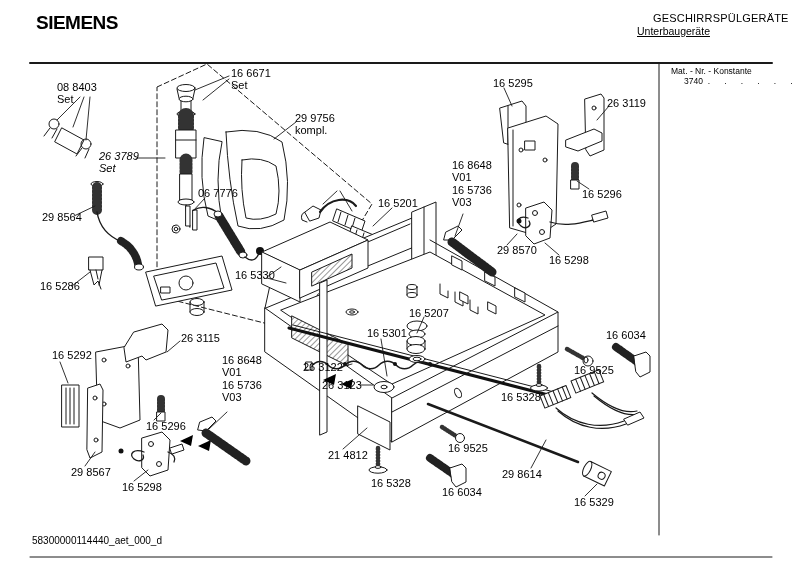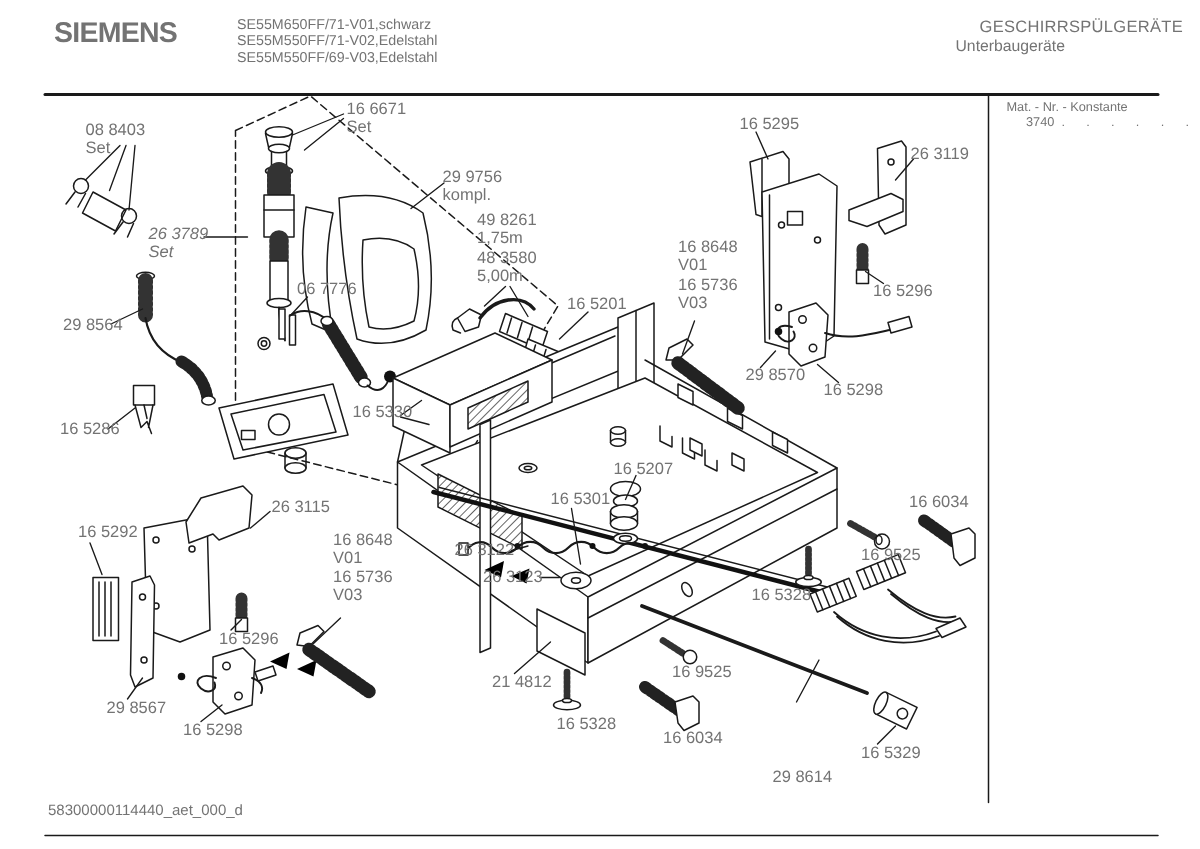--- a/index.html
+++ b/index.html
@@ -1,38 +1,35 @@
 <!DOCTYPE html>
 <html><head>
 <meta charset="utf-8">
 <style>
   html,body{margin:0;padding:0;background:#fff;}
   .page{position:relative;width:800px;height:566px;background:#ffffff;overflow:hidden;
-        font-family:"Liberation Sans",sans-serif;color:#737373;}
+        font-family:"Liberation Sans",sans-serif;color:#000000;}
   .abs{position:absolute;}
   .brand{left:36px;top:12px;font-size:19px;font-weight:800;letter-spacing:-0.5px;}
   .models{left:158px;top:11px;font-size:9.5px;line-height:11px;white-space:pre;}
   .category{left:637px;top:12px;font-size:11px;letter-spacing:0.2px;margin-left:16px;}
-  .subcategory{left:637px;top:25px;font-size:10.5px;}
+  .subcategory{left:637px;top:25px;font-size:10.5px;text-decoration:underline;}
   .info-title{left:671px;top:66px;font-size:8.5px;}
   .info-value{left:684px;top:76px;font-size:8.5px;white-space:pre;}
   .doc-number{left:32px;top:535px;font-size:10px;}
   .part-label{position:absolute;white-space:pre;font-size:11px;line-height:12.3px;
               font-family:"Liberation Sans",sans-serif;}
   svg{position:absolute;left:0;top:0;}
 </style>
 </head>
 <body>
 
 <div class="page">
 
   <div class="abs brand">SIEMENS</div>
-  <div class="abs models"><span>SE55M650FF/71-V01,schwarz</span>
-<span>SE55M550FF/71-V02,Edelstahl</span>
-<span>SE55M550FF/69-V03,Edelstahl</span></div>
   <div class="abs category">GESCHIRRSPÜLGERÄTE</div>
   <div class="abs subcategory">Unterbaugeräte</div>
 
   <div class="abs info-title">Mat. - Nr. - Konstante</div>
   <div class="abs info-value">3740  .      .      .      .      .      .</div>
 
   <div class="abs doc-number">58300000114440_aet_000_d</div>
 
   <svg width="800" height="566" viewBox="0 0 800 566" stroke="#1a1a1a" fill="none" stroke-width="1" stroke-linecap="round" stroke-linejoin="round">
     <defs>
@@ -327,24 +324,20 @@
     </g>
   </svg>
 
   <div class="abs" style="left:0;top:0;width:800px;height:566px;pointer-events:none;">
       <div class="part-label" style="left: 57px; top: 81px;">08 8403
 Set</div>
       <div class="part-label" style="left: 231px; top: 67px;">16 6671
 Set</div>
       <div class="part-label" style="left: 295px; top: 112px;">29 9756
 kompl.</div>
-      <div class="part-label" style="left: 318px; top: 141px;">49 8261
-1,75m
-48 3580
-5,00m</div>
       <div class="part-label" style="left: 99px; top: 150px; font-style: italic;">26 3789
 Set</div>
       <div class="part-label" style="left: 198px; top: 187px;">06 7776</div>
       <div class="part-label" style="left: 378px; top: 197px;">16 5201</div>
       <div class="part-label" style="left: 42px; top: 211px;">29 8564</div>
       <div class="part-label" style="left: 40px; top: 280px;">16 5286</div>
       <div class="part-label" style="left: 493px; top: 77px;">16 5295</div>
       <div class="part-label" style="left: 607px; top: 97px;">26 3119</div>
       <div class="part-label" style="left: 452px; top: 159px;">16 8648
 V01
@@ -367,17 +360,17 @@
       <div class="part-label" style="left: 367px; top: 327px;">16 5301</div>
       <div class="part-label" style="left: 303px; top: 361px;">26 3122</div>
       <div class="part-label" style="left: 322px; top: 379px;">26 3123</div>
       <div class="part-label" style="left: 328px; top: 449px;">21 4812</div>
       <div class="part-label" style="left: 371px; top: 477px;">16 5328</div>
       <div class="part-label" style="left: 442px; top: 486px;">16 6034</div>
       <div class="part-label" style="left: 448px; top: 442px;">16 9525</div>
       <div class="part-label" style="left: 501px; top: 391px;">16 5328</div>
       <div class="part-label" style="left: 574px; top: 364px;">16 9525</div>
       <div class="part-label" style="left: 606px; top: 329px;">16 6034</div>
-      <div class="part-label" style="left: 515px; top: 468px; margin-top: 44px;">29 8614</div>
+      <div class="part-label" style="left: 502px; top: 468px;">29 8614</div>
       <div class="part-label" style="left: 574px; top: 496px;">16 5329</div>
     </div>
 
 </div>
 
 </body></html>

